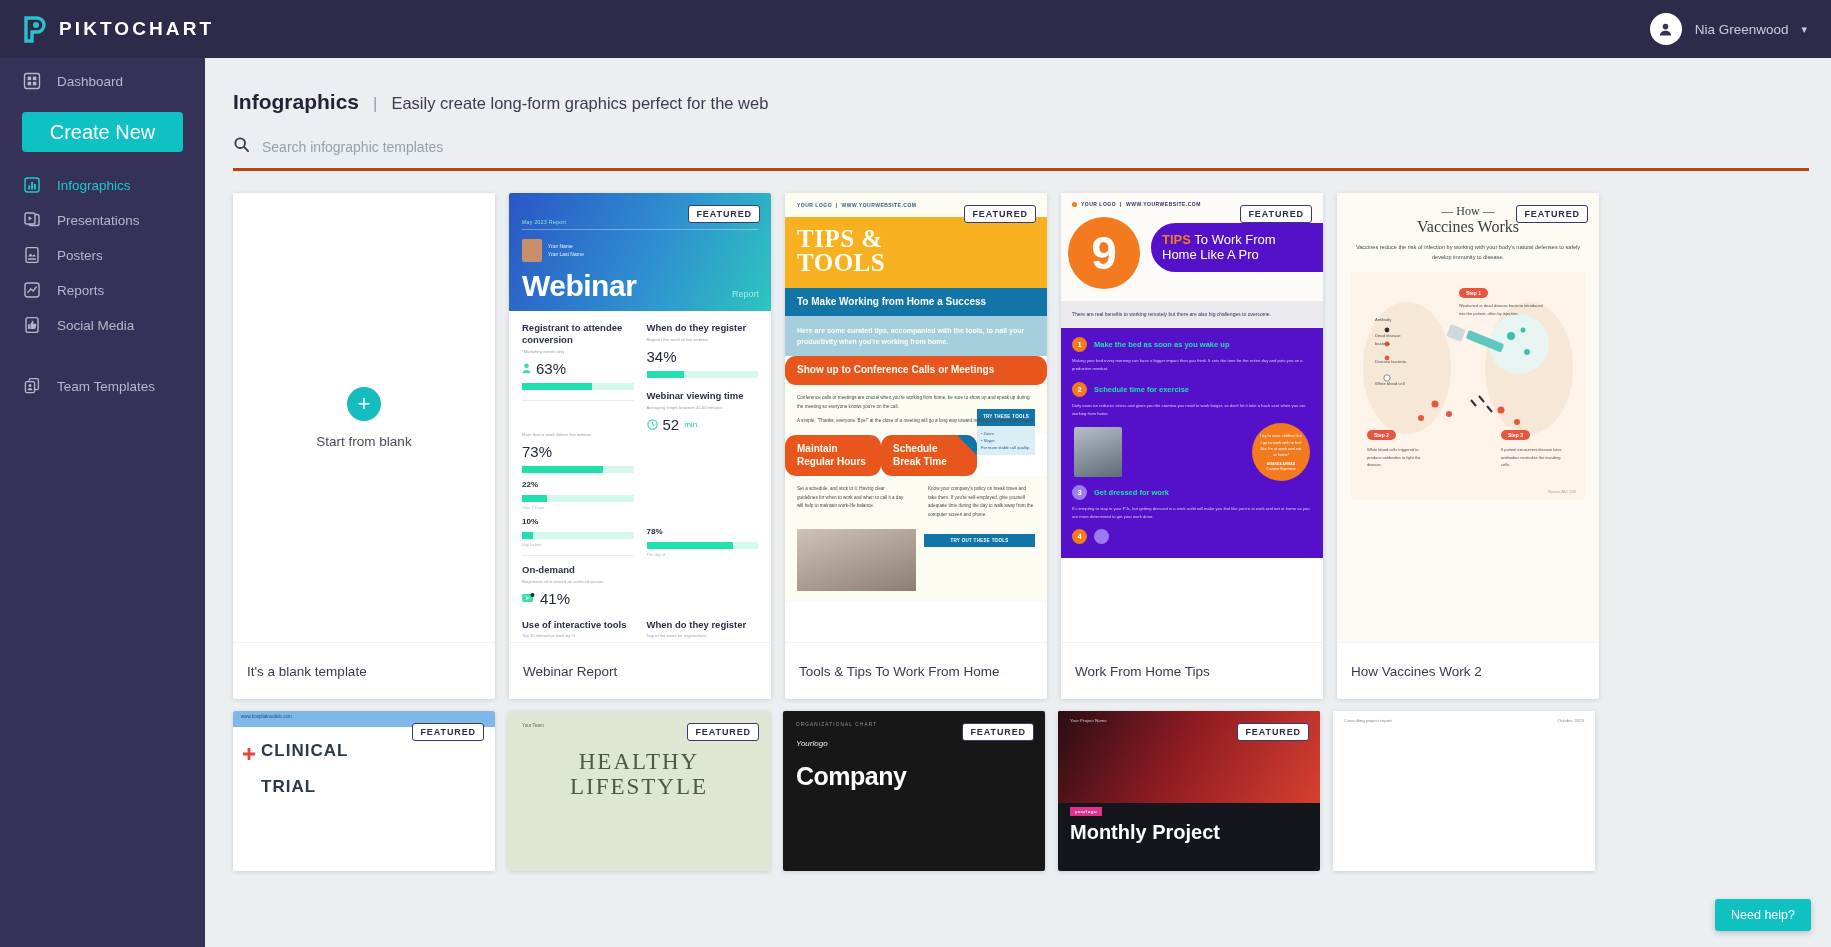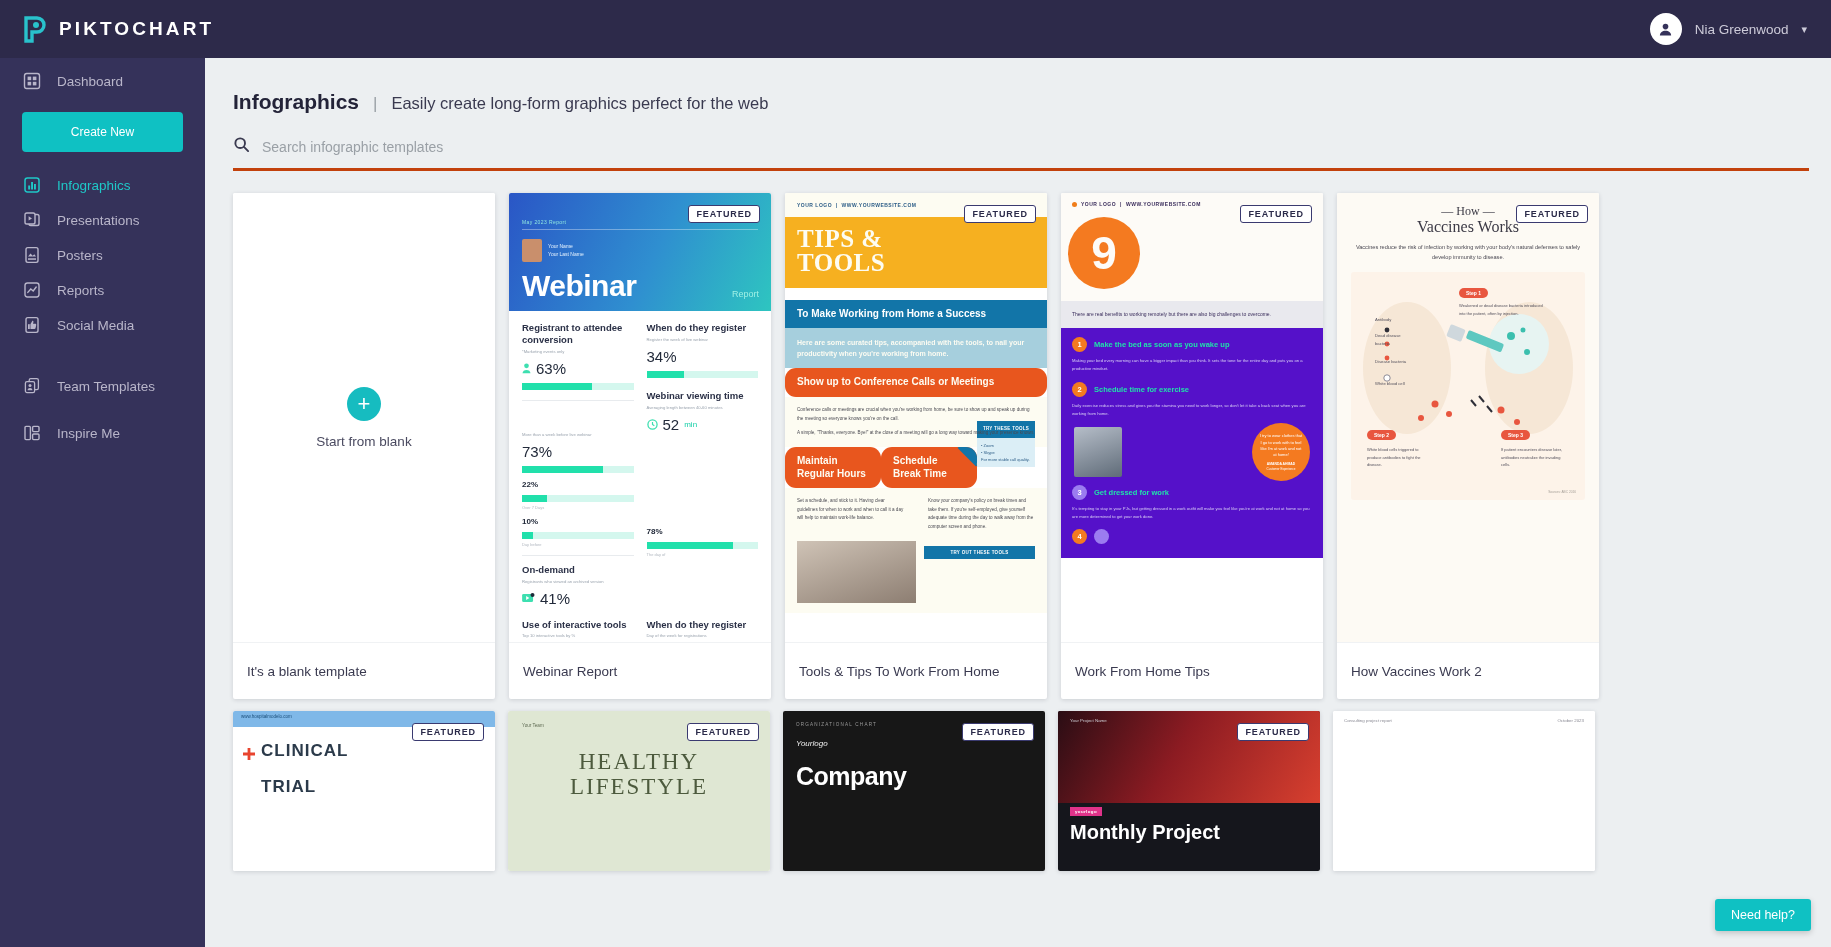--- a/index.html
+++ b/index.html
@@ -41,21 +41,21 @@
     display: flex; align-items: center; gap: 15px;
     height: 34px; padding-left: 22px; cursor: pointer; margin-bottom: 1px;
   }
   .nav-item span.lbl { font-size: 13.5px; color: #b9b6ca; white-space: nowrap; }
   .nav-item.active span.lbl { color: #1fc8c8; }
   .nav-ico { width: 20px; height: 20px; flex: 0 0 20px; position: relative; }
   .gap-sm { height: 12px; }
   .gap-md { height: 26px; }
   .create-btn {
     margin: 14px 22px 16px 22px; height: 40px; border-radius: 4px;
-    background: #0fc1c3; color: #ffffff; font-size: 12px;
+    background: #0fc1c3; color: #ffffff; font-size: 20px;
     display: flex; align-items: center; justify-content: center;
     cursor: pointer; border: none; width: 161px;
     font-family: "Liberation Sans", sans-serif;
   }
   .badge-new {
     background: #4bdd6a; color: #ffffff; font-size: 8.5px; font-weight: bold;
     border-radius: 3px; padding: 2px 5px; letter-spacing: .4px; margin-left: 7px;
   }
 
   
@@ -143,21 +143,21 @@
   .w-mini { font-size: 8px; font-weight: bold; color: #222a3a; margin-top: 7px; }
   .w-mini-s { font-size: 4px; color: #b2b8c0; margin-top: 3px; }
 
   
   .tt-top { background: #fdfcf2; padding: 9px 12px; font-size: 5px; letter-spacing: .5px;
             color: #2c5d87; font-weight: bold; }
   .tt-yellow { background: #f6b020; padding: 10px 12px 12px; }
   .tt-yellow h2 { font-size: 25px; color: #fdfcf2; font-weight: bold; line-height: .97;
                   letter-spacing: .5px; font-family: "Liberation Serif", serif; }
   .tt-blue { background: #1275a8; color: #fff; padding: 8px 12px; font-size: 10px;
-             font-weight: bold; line-height: 1.25; margin-top: 12px; }
+             font-weight: bold; line-height: 1.25; }
   .tt-lblue { background: #a6cfdd; color: #fdfcf2; padding: 9px 12px; font-size: 7px;
               font-weight: bold; line-height: 1.6; }
   .tt-orange { background: #e8561e; color: #fdfcf2; padding: 8px 12px; font-size: 10px;
                font-weight: bold; line-height: 1.25; border-radius: 11px; }
   .tt-text { background: #fdfcf2; padding: 9px 12px; font-size: 4.6px; color: #4a4a52;
              line-height: 1.9; }
   .tt-split { display: grid; grid-template-columns: 1fr 1fr; }
   .tt-img { height: 62px; background: linear-gradient(160deg,#cfc3b6,#8d7e72); }
   .tt-btn { background: #1275a8; color: #fff; font-size: 4.5px; font-weight: bold;
             padding: 4px 5px; text-align: center; letter-spacing: .3px; margin-top: 5px; }
@@ -352,30 +352,20 @@
         <rect x="3.4" y="5.6" width="9.2" height="11" rx="1.6" fill="#35325a" stroke="#b9b6ca" stroke-width="1.3"></rect>
         <circle cx="8" cy="9.6" r="1.5" fill="#b9b6ca"></circle>
         <path d="M5.6 14.2c0-1.4 1.1-2.2 2.4-2.2s2.4.8 2.4 2.2z" fill="#b9b6ca"></path>
       </svg>
     </span>
     <span class="lbl">Team Templates</span>
   </div>
 
   <div class="gap-sm"></div>
 
-  <div class="nav-item">
-    <span class="nav-ico">
-      <svg width="20" height="20" viewBox="0 0 20 20">
-        <rect x="3" y="3.4" width="5.4" height="13.2" rx="1" fill="none" stroke="#b9b6ca" stroke-width="1.4"></rect>
-        <rect x="10.6" y="3.4" width="6.4" height="5.2" rx="1" fill="none" stroke="#b9b6ca" stroke-width="1.4"></rect>
-        <rect x="10.6" y="11" width="6.4" height="5.6" rx="1" fill="none" stroke="#b9b6ca" stroke-width="1.4"></rect>
-      </svg>
-    </span>
-    <span class="lbl">Inspire Me</span>
-  </div>
 </div>
 
 <div class="main">
 
   <div class="page-head">
     <span class="page-title">Infographics</span>
     <span class="page-sep">|</span>
     <span class="page-sub">Easily create long-form graphics perfect for the web</span>
   </div>
 
@@ -579,20 +569,23 @@
         <div class="thumb">
           <span class="featured">FEATURED</span>
           <div class="wfh-top">
             <span class="wfh-dot"></span>
             <span>YOUR LOGO</span>
             <span>|</span>
             <span>WWW.YOURWEBSITE.COM</span>
           </div>
           <div class="wfh-hero">
             <div class="wfh-nine">9</div>
+            <div class="wfh-purple">
+              <b>TIPS</b><span> To Work From Home Like A Pro</span>
+            </div>
           </div>
           <div class="wfh-grey">There are real benefits to working remotely but there are also big challenges to overcome.</div>
           <div class="wfh-pur2">
             <div class="wfh-row">
               <span class="wfh-num" style="background:#f47a20">1</span>
               <span class="wfh-h">Make the bed as soon as you wake up</span>
             </div>
             <div class="wfh-p">Making your bed every morning can have a bigger impact than you think. It sets the tone for the entire day and puts you on a productive mindset.</div>
             <div class="wfh-row" style="margin-top:9px">
               <span class="wfh-num" style="background:#f47a20">2</span>

